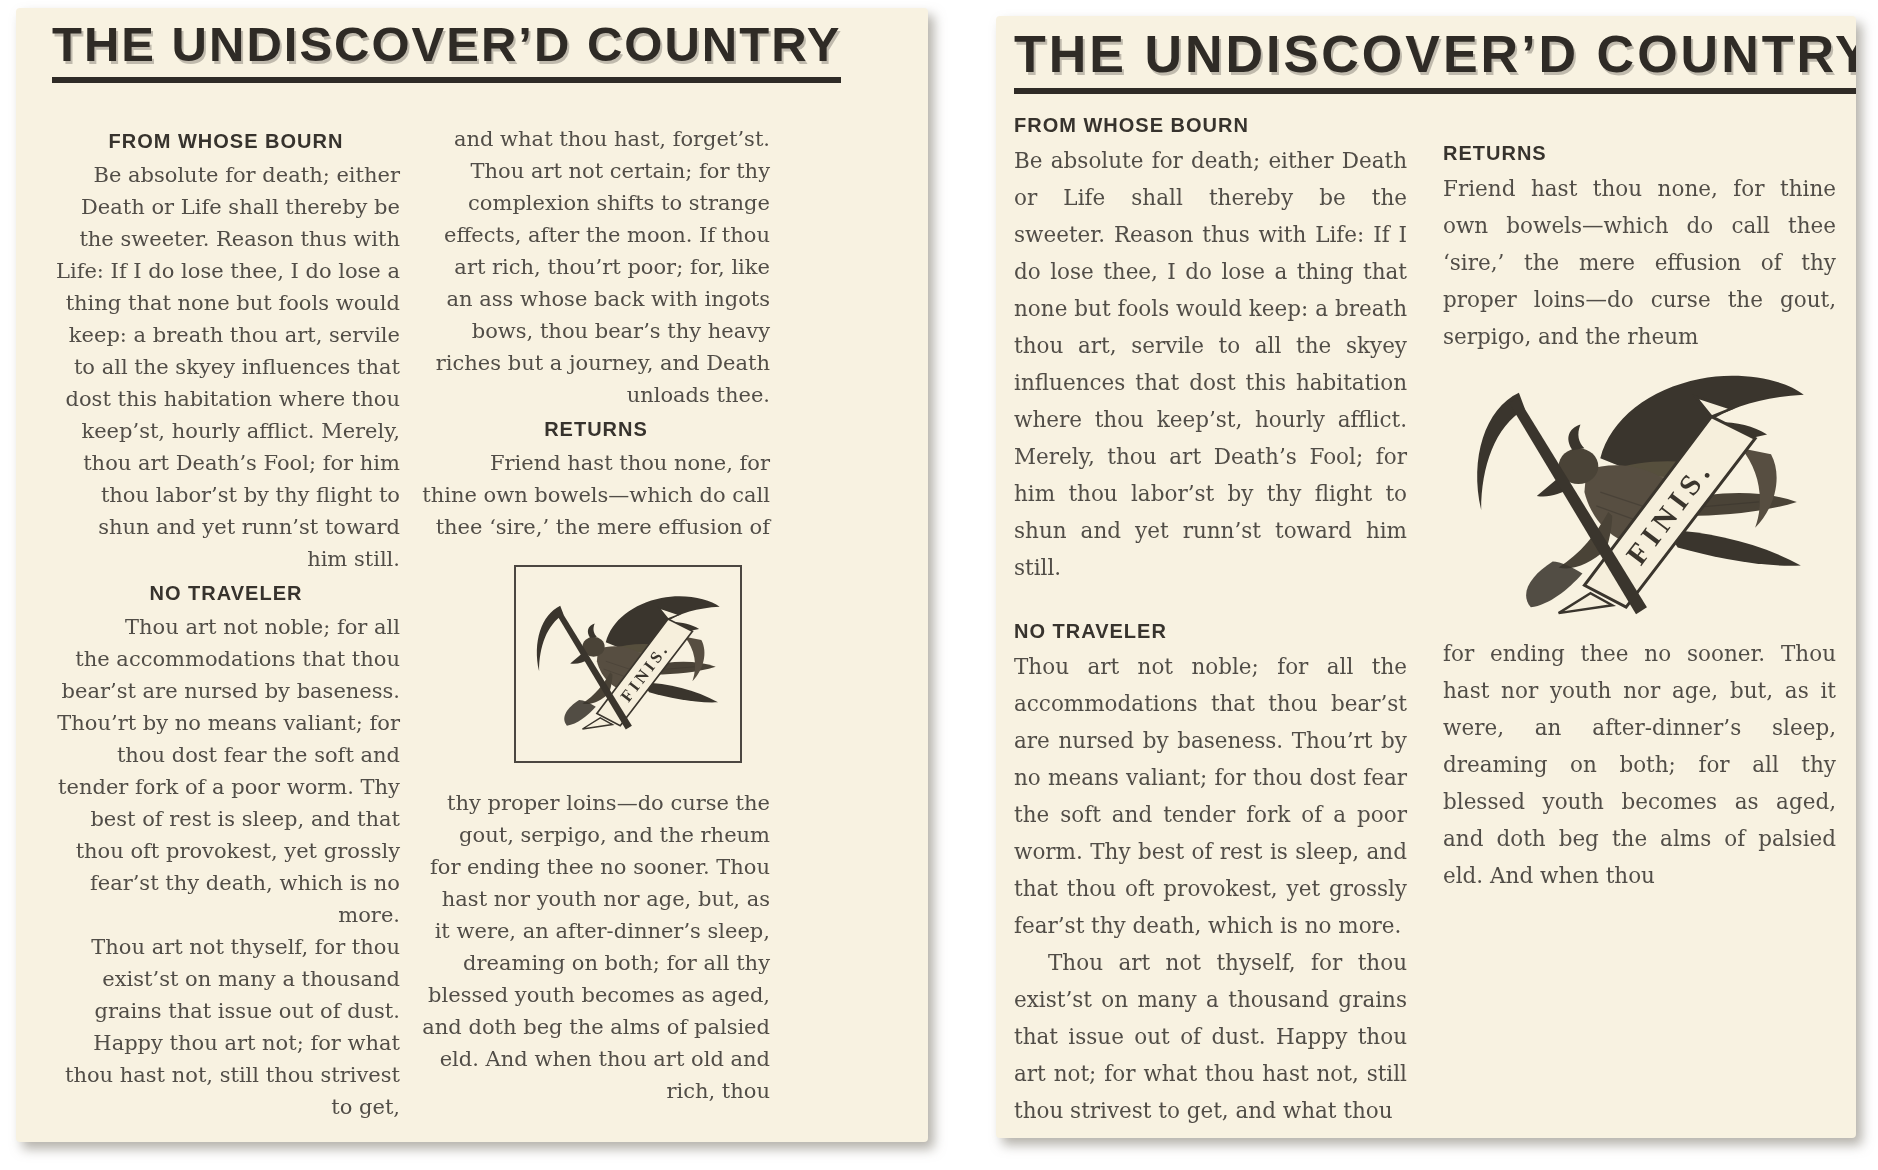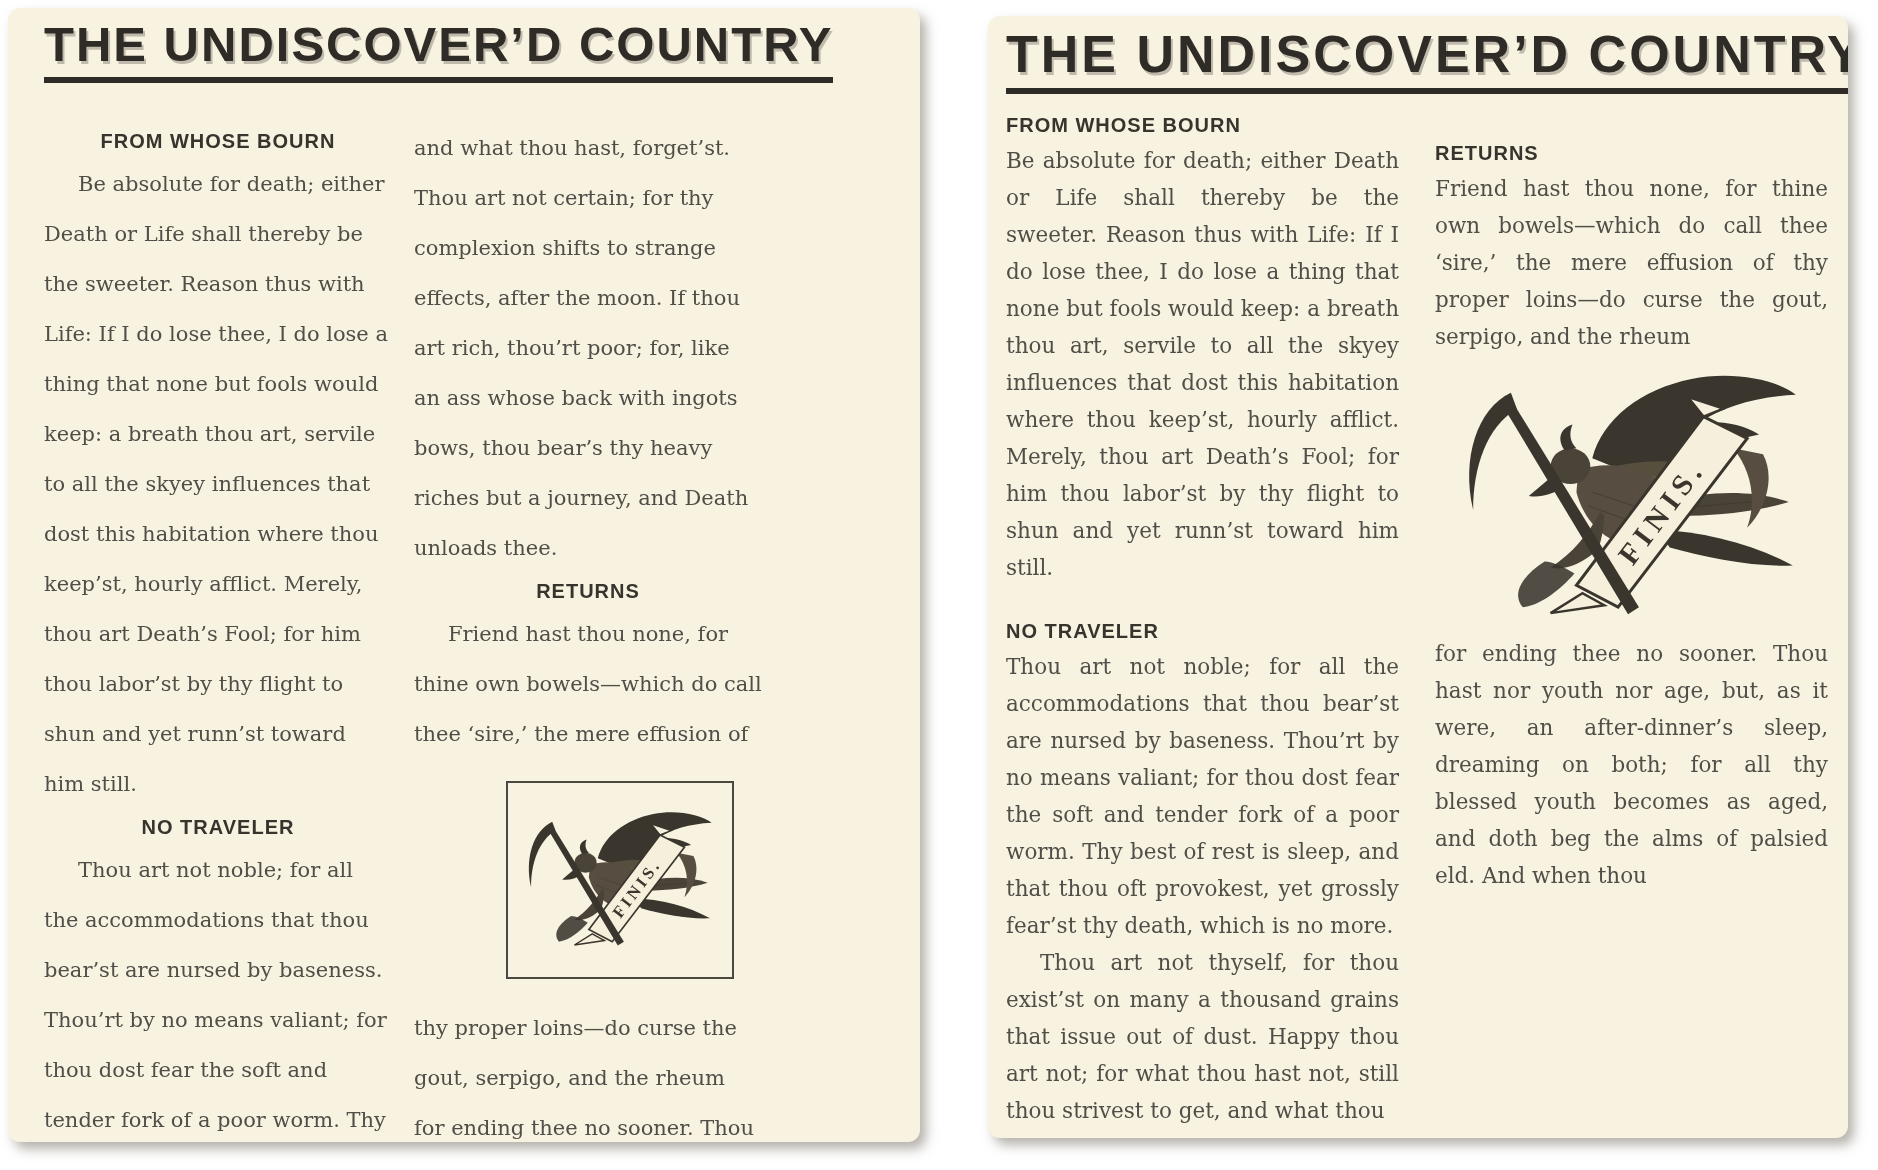--- a/index.html
+++ b/index.html
@@ -10,23 +10,24 @@
     --title-ink:#2f2b26;
     --banner-fill:#f6efdc;
   }
   *{margin:0;padding:0;box-sizing:border-box;}
   body{background:var(--canvas-bg);font-family:"DejaVu Serif",serif;}
   .canvas{position:relative;width:1878px;height:1170px;background:var(--canvas-bg);overflow:hidden;}
 
   .page{
     position:absolute;
     background:var(--page-bg);
-    border-radius:12px;
+    border-radius:4px;
     box-shadow:6px 7px 12px rgba(120,114,102,.55);
     overflow:hidden;
+    margin-left:8px;
   }
   .page-left{left:8px;top:8px;width:912px;height:1134px;padding:12px 0 0 36px;}
   .page-right{left:988px;top:16px;width:860px;height:1122px;padding:12px 22px 0 18px;}
 
   .title-wrap{display:inline-block;border-bottom:6px solid var(--title-ink);padding-bottom:8px;}
   h1.doc-title{
     font-family:"Liberation Sans",sans-serif;
     font-weight:700;
     color:var(--title-ink);
     white-space:nowrap;
@@ -36,21 +37,21 @@
   .page-left h1.doc-title{font-size:49px;letter-spacing:2px;}
   .page-right h1.doc-title{font-size:52px;letter-spacing:3px;}
 
   .cols{display:flex;}
   .page-left .cols{margin-top:40px;gap:22px;}
   .page-right .cols{margin-top:14px;gap:36px;}
   .page-left .col{width:348px;flex:0 0 348px;}
   .page-right .col{width:393px;flex:0 0 393px;}
 
   p.body{color:var(--body-ink);}
-  .page-left p.body{font-size:21px;line-height:50px;text-align:left;}
+  .page-left p.body{font-size:21px;line-height:32px;text-align:right;}
   .page-right p.body{font-size:21.5px;line-height:37px;text-align:justify;}
   p.indent{text-indent:34px;}
 
   h2.heading{
     font-family:"Liberation Sans",sans-serif;
     font-weight:700;
     color:var(--heading-ink);
     font-size:20px;
     letter-spacing:1px;
     line-height:36px;

